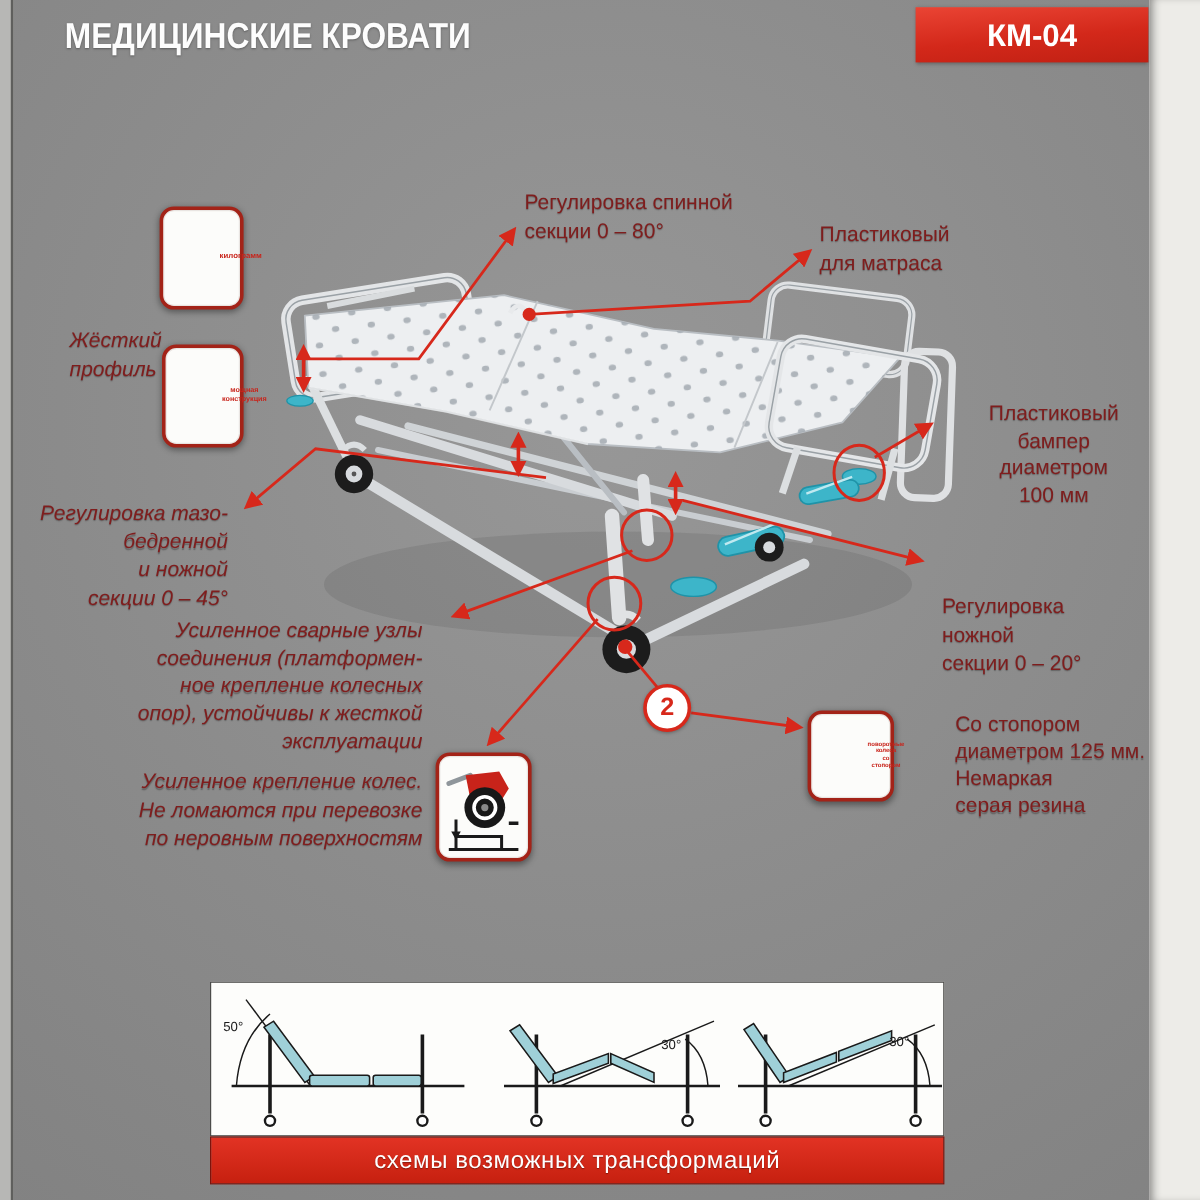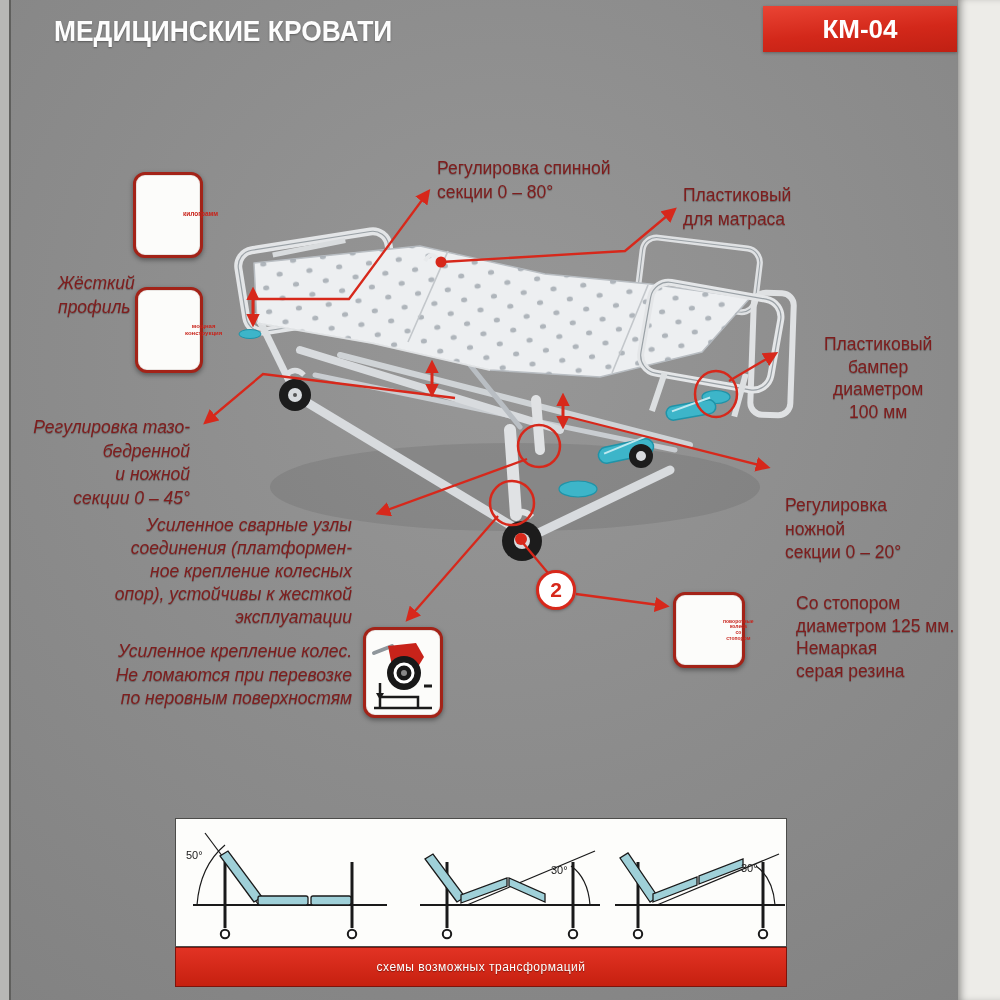--- a/index.html
+++ b/index.html
@@ -45,21 +45,21 @@
     box-shadow:0 1px 3px rgba(0,0,0,.3);
   }
   .footer-panel{
     position:absolute;left:175px;top:818px;width:612px;height:129px;
     background:#fdfdfb;border:1px solid #4c4c4a;box-sizing:border-box;
   }
   .footer-bar{
     position:absolute;left:175px;top:947px;width:612px;height:40px;box-sizing:border-box;
     background:linear-gradient(#e23324,#c6200f);border:1px solid #7e130b;
     display:flex;align-items:center;justify-content:center;
-    color:#fff;font-size:12px;letter-spacing:.5px;text-shadow:0 1px 1px rgba(0,0,0,.4);
+    color:#fff;font-size:20px;letter-spacing:.5px;text-shadow:0 1px 1px rgba(0,0,0,.4);
   }
   svg{position:absolute;pointer-events:none;}
   svg text{font-family:"Liberation Sans", sans-serif;}
 </style>
 </head>
 <body>
 
 <div class="edge-left"></div>
 <div class="edge-right"></div>
 

